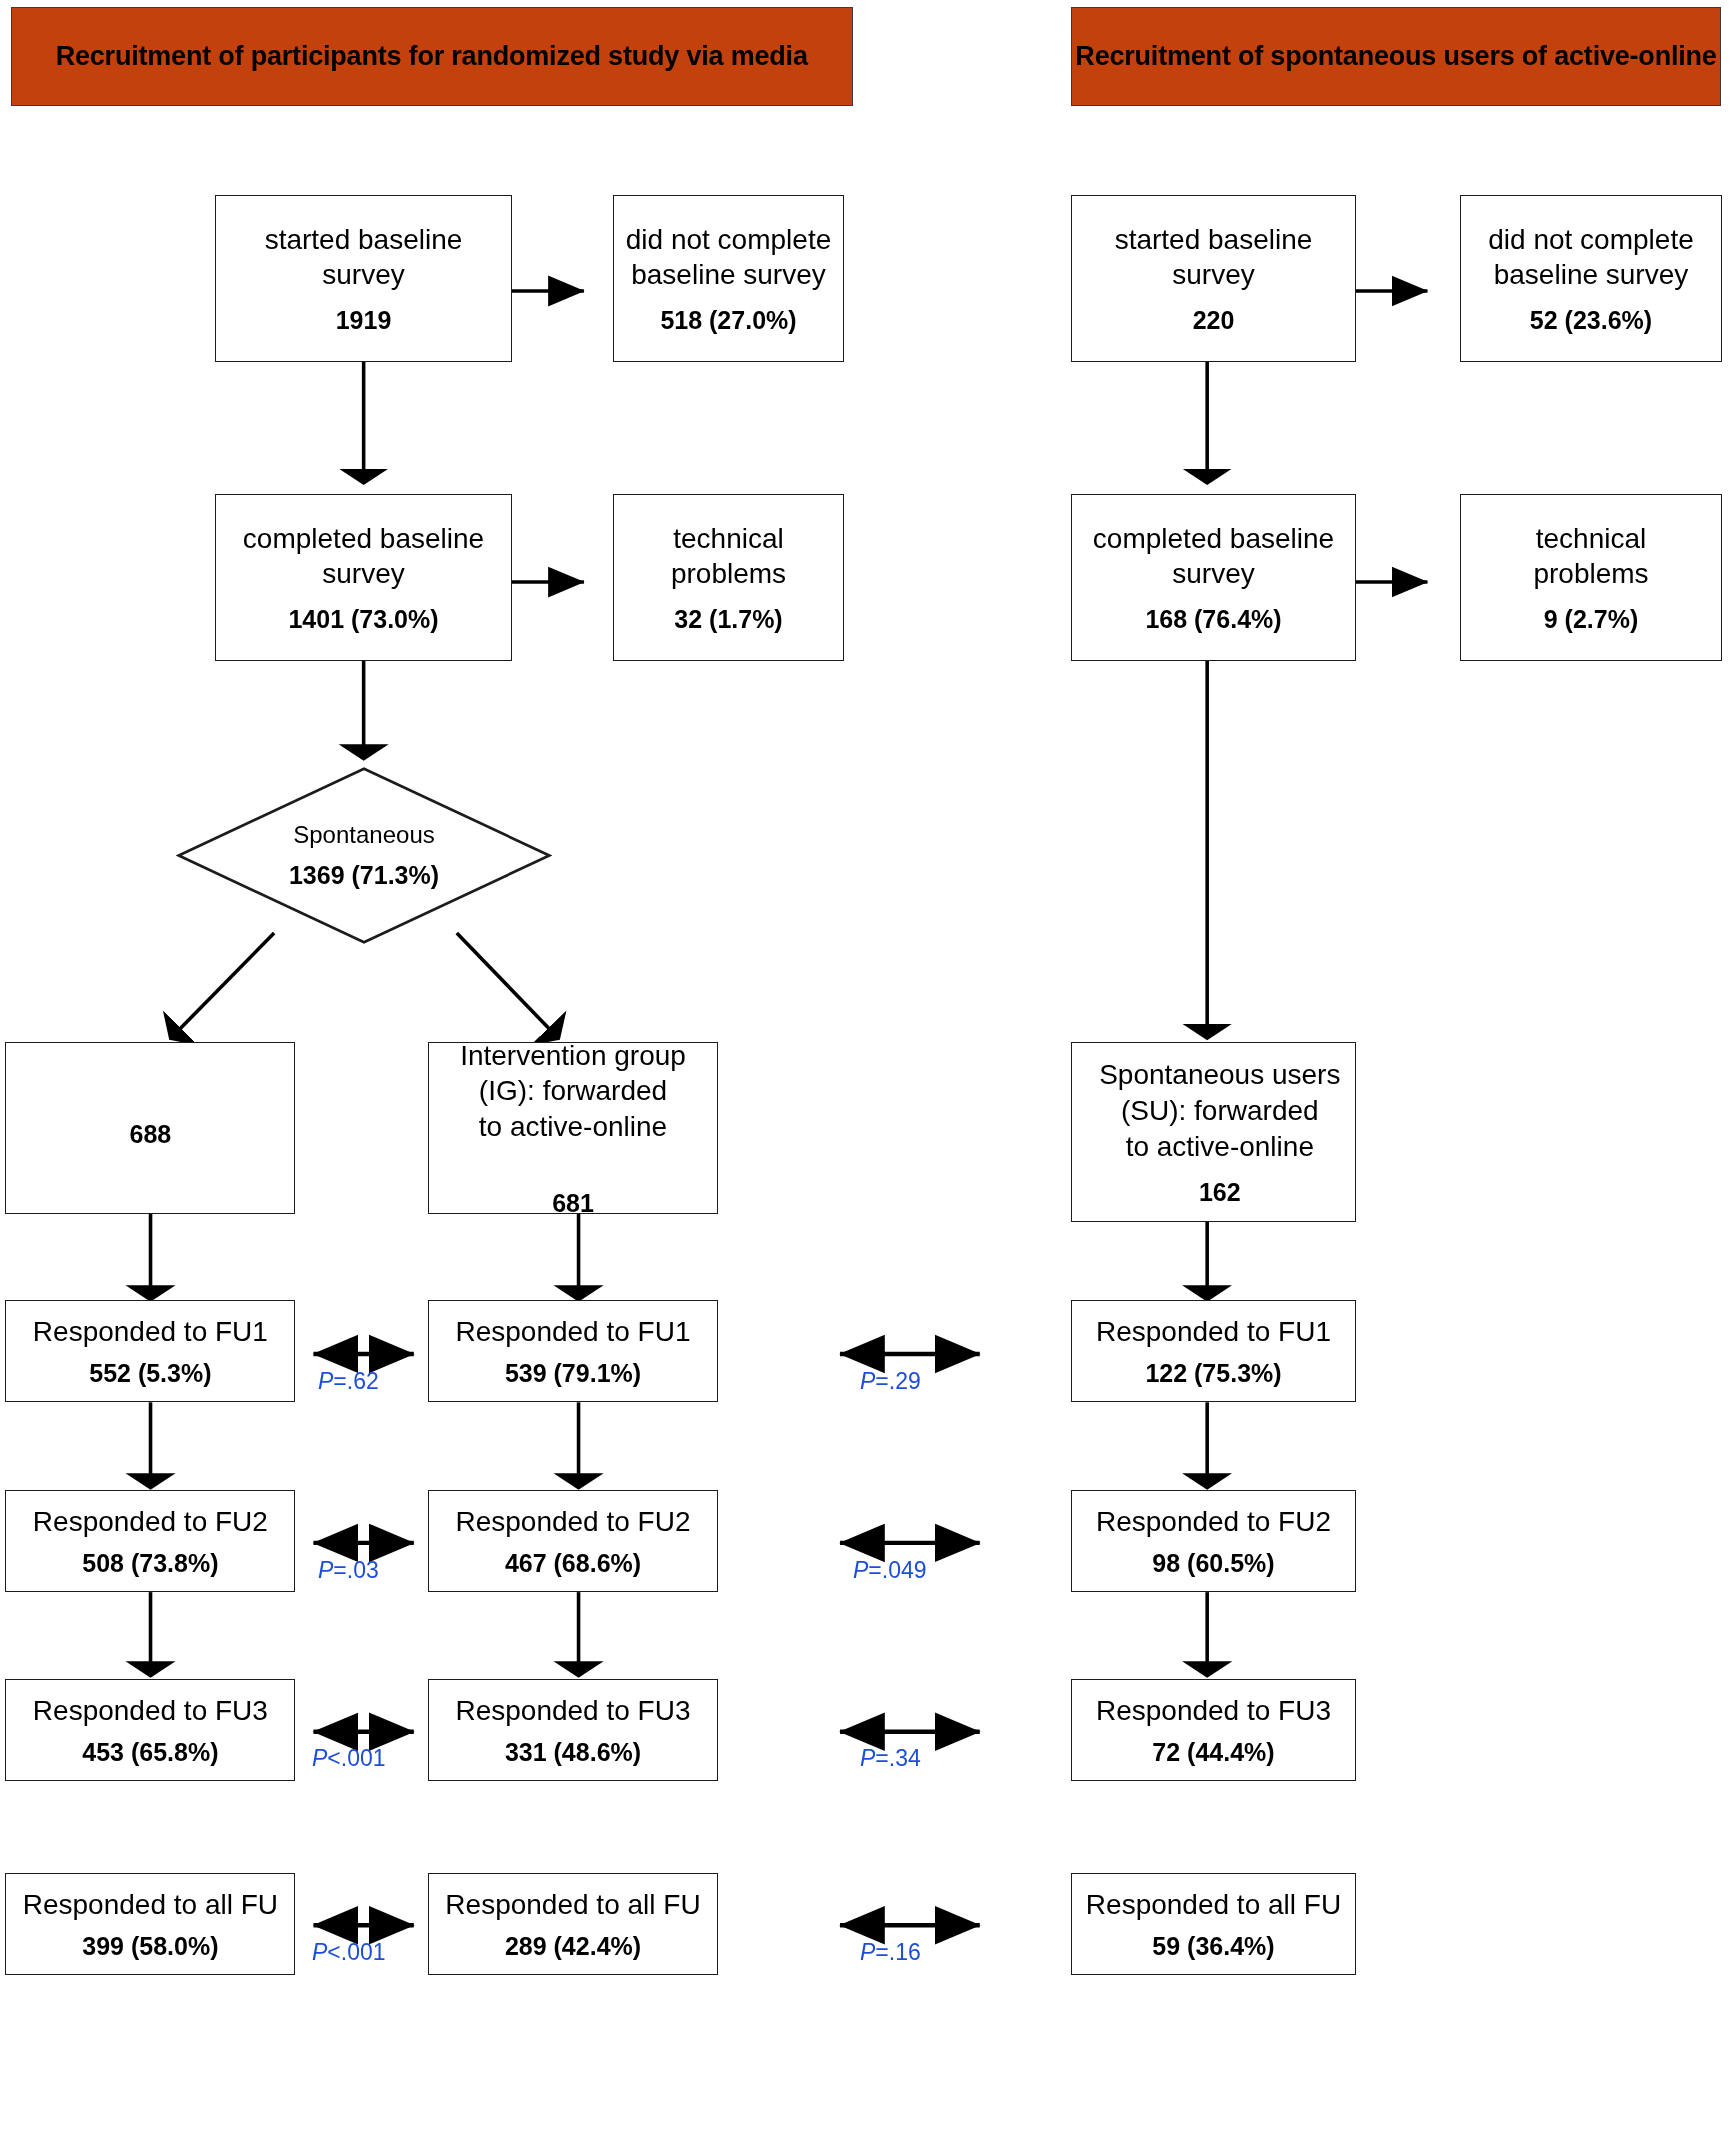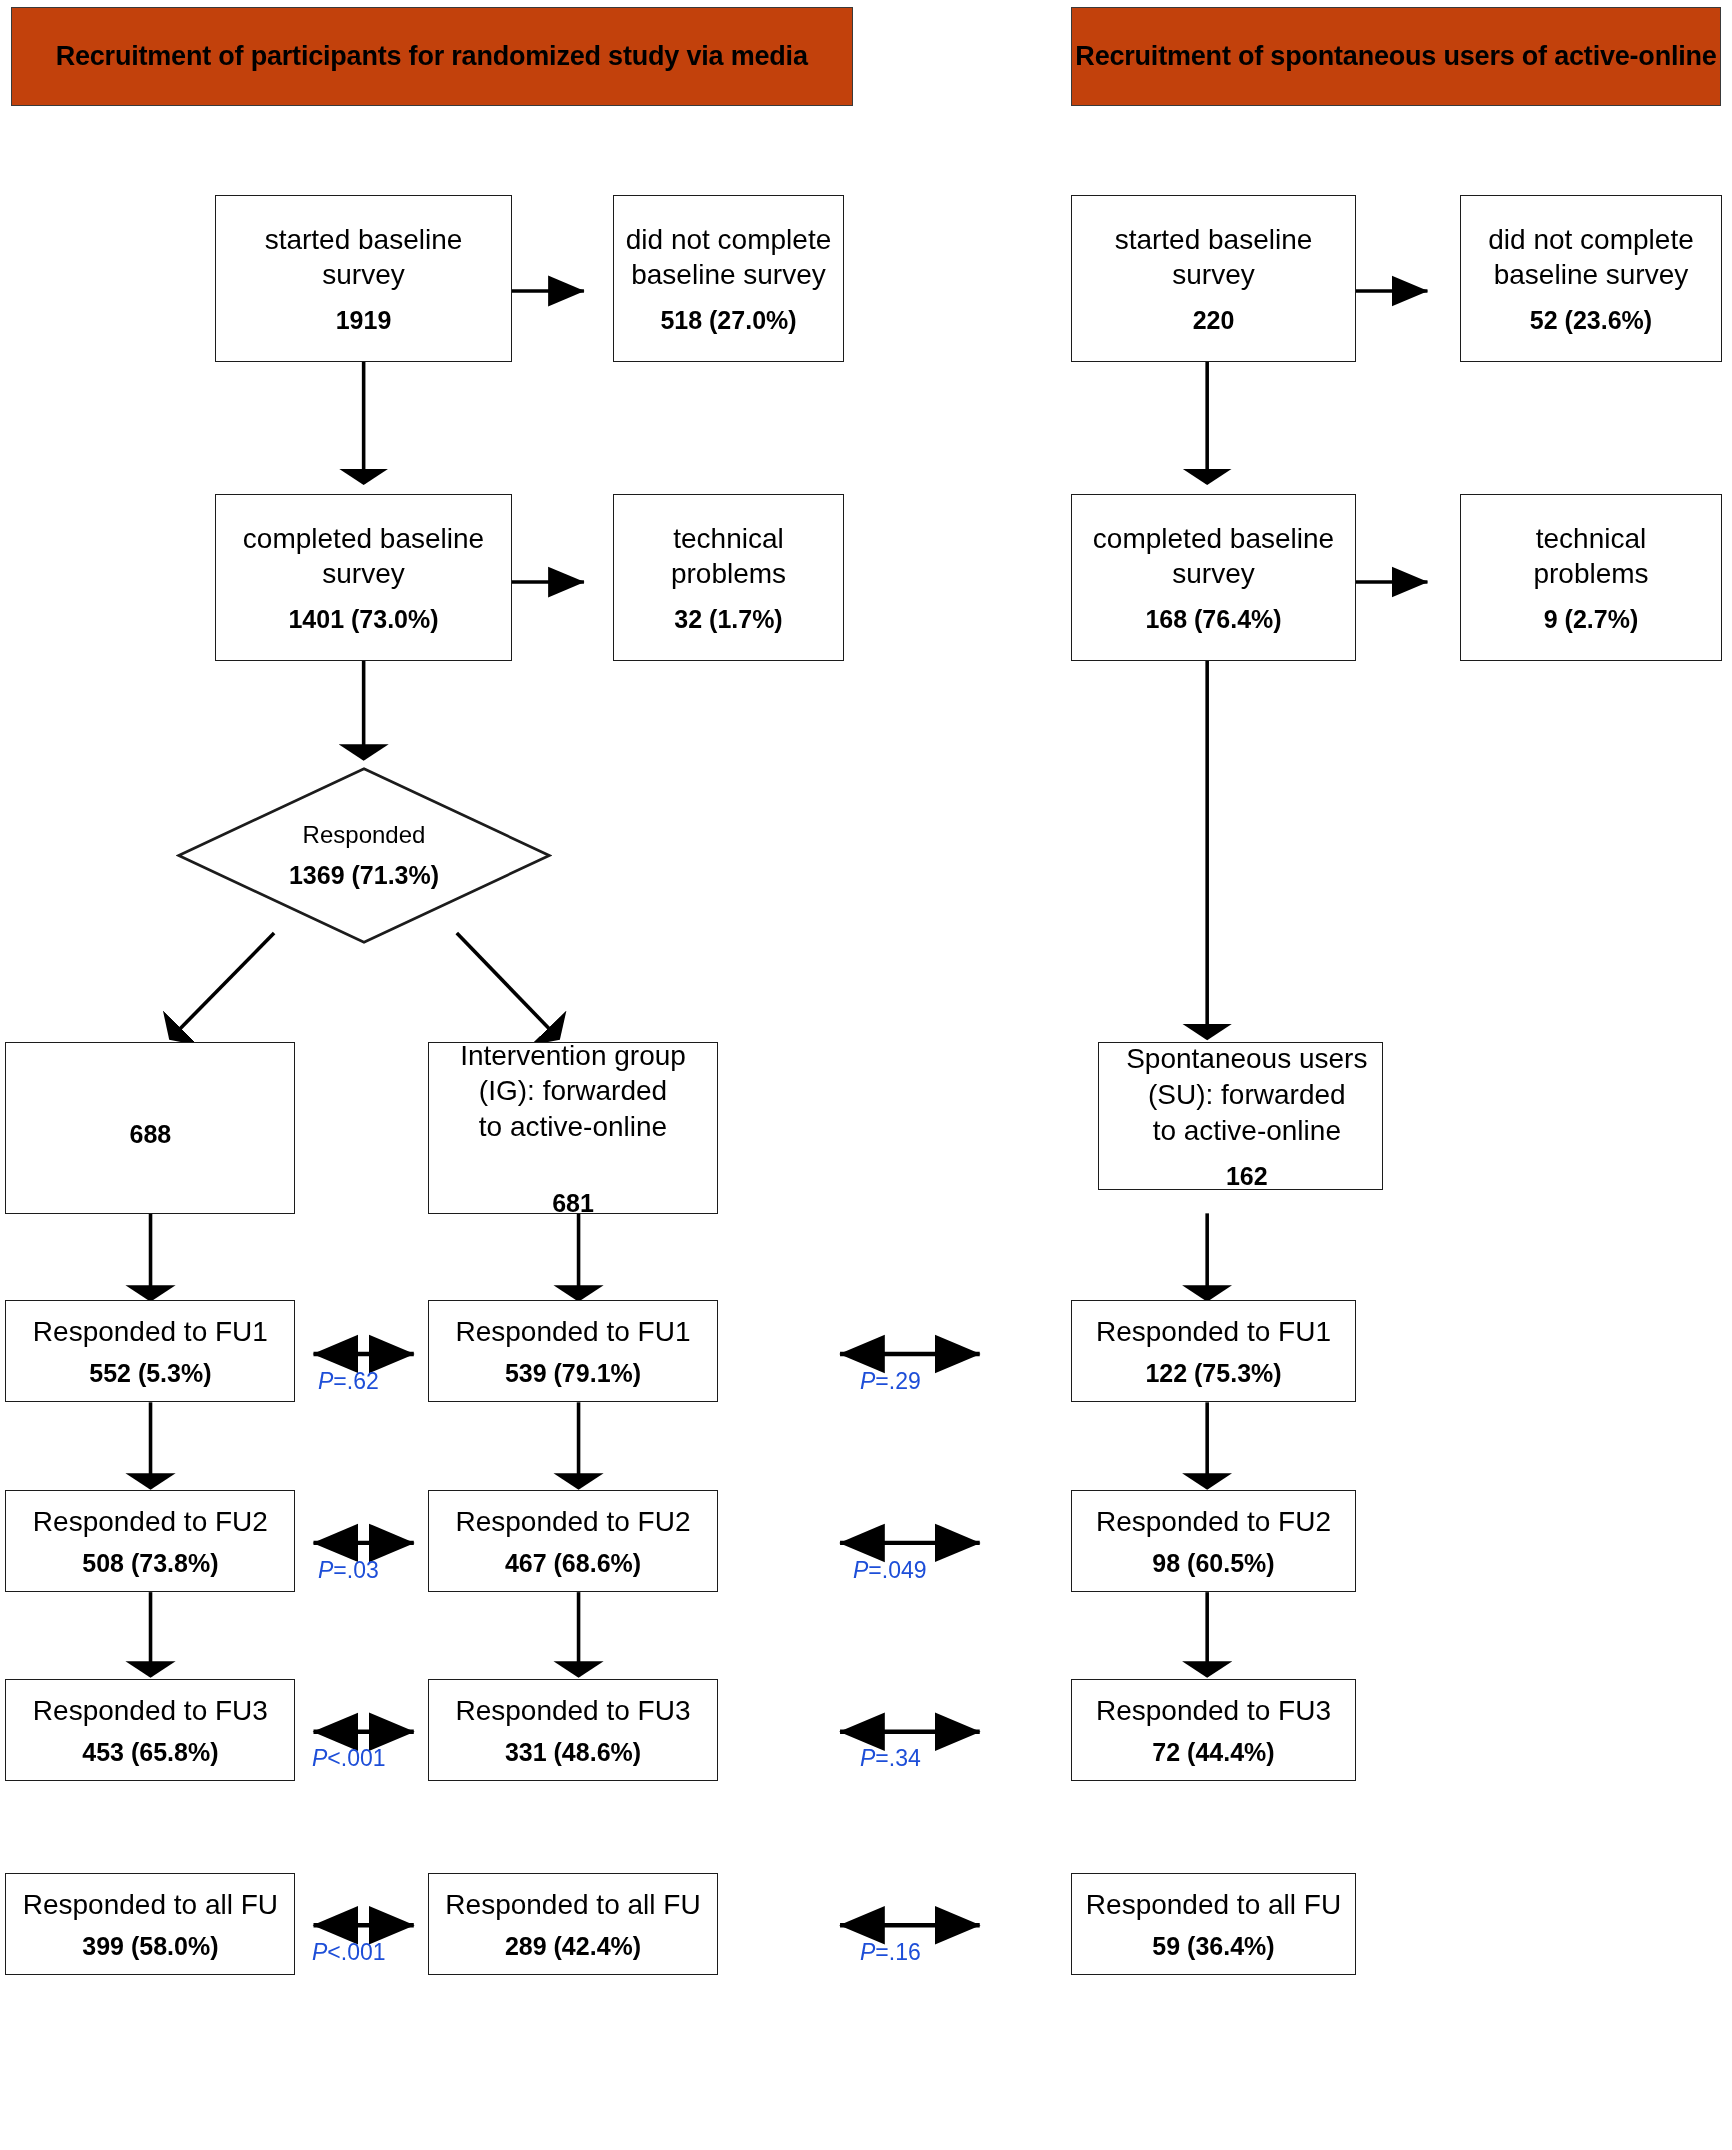--- a/index.html
+++ b/index.html
@@ -245,21 +245,21 @@
     <div class="label">technical
 problems</div>
     <div class="value">32 (1.7%)</div>
   </div>
 
   <div class="diamond-wrap" style="left:176px; top:766px; width:376px; height:179px;">
     <svg width="376" height="179" viewBox="0 0 420 200">
       <polygon points="210,3 417,100 210,197 3,100" fill="#ffffff" stroke="#1c1c1c" stroke-width="3"></polygon>
     </svg>
     <div class="diamond-text">
-      <div class="label">Responded</div>
+      <div class="label">Spontaneous</div>
       <div class="value">1369 (71.3%)</div>
     </div>
   </div>
 
   <div class="node" style="left:5.4px; top:1042px; width:290px; height:172px;">
     <div class="value">688</div>
   </div>
 
   <div class="node" style="left:428px; top:1042px; width:290px; height:172px;gap:31px;">
     <div class="label">Intervention group
@@ -321,21 +321,21 @@
 survey</div>
     <div class="value">168 (76.4%)</div>
   </div>
 
   <div class="node" style="left:1460px; top:494px; width:262px; height:167px;">
     <div class="label">technical
 problems</div>
     <div class="value">9 (2.7%)</div>
   </div>
 
-  <div class="node" style="left:1098px; top:1042px; width:285px; height:148px;padding-left:18px;">
+  <div class="node" style="left:1071px; top:1042px; width:285px; height:180px;padding-left:18px;">
     <div class="label">Spontaneous users
 (SU): forwarded
 to active-online</div>
     <div class="value">162</div>
   </div>
 
   <div class="node tight" style="left:1071px; top:1300px; width:285px; height:102px;">
     <div class="label">Responded to FU1</div>
     <div class="value">122 (75.3%)</div>
   </div>

